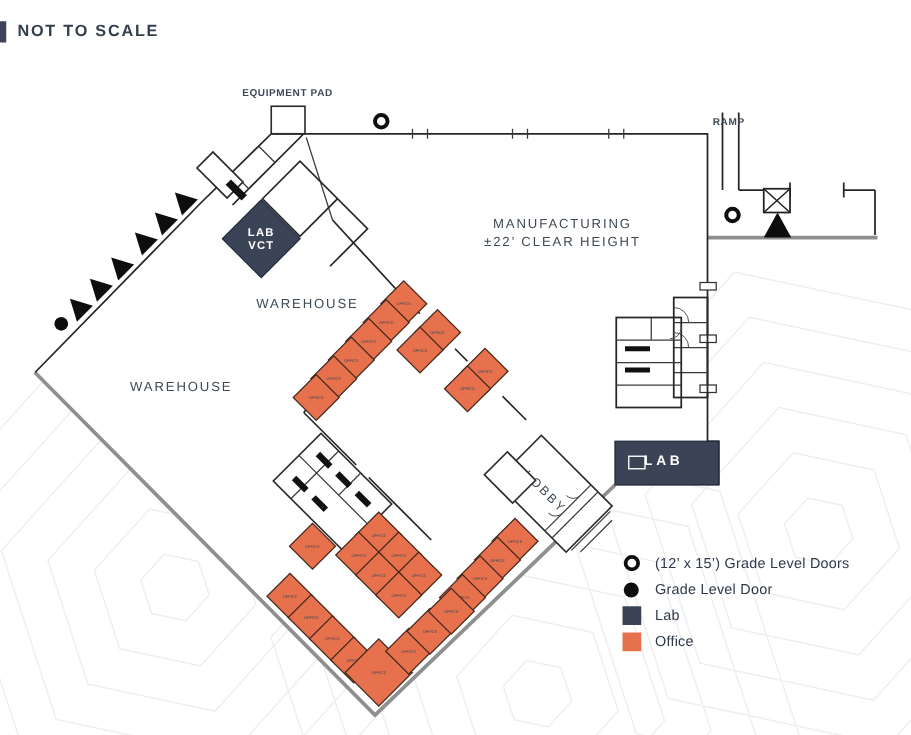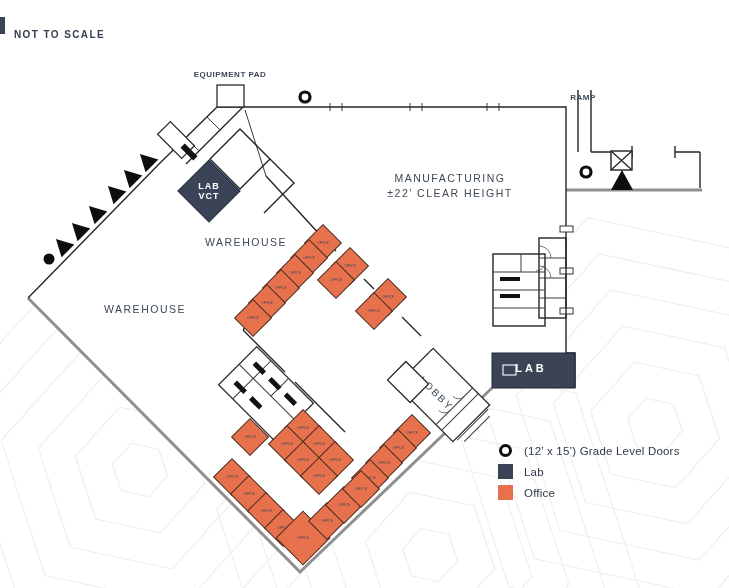--- a/index.html
+++ b/index.html
@@ -7,21 +7,21 @@
     --orange: var(--c-orange, #e8714d);
     --ink: var(--c-ink, #333f4e);
   }
   html,body{margin:0;padding:0;background:#fff;}
   .page{position:relative;width:729px;height:588px;background:#fff;overflow:hidden;
         font-family:"Liberation Sans",sans-serif;color:var(--ink);}
   .plan-svg{position:absolute;left:0;top:0;}
   .corner-tab{position:absolute;left:0;top:17px;width:5px;height:17px;background:var(--navy);}
   .header{position:absolute;left:13px;top:8px;}
   .title{margin:0;font-size:30px;font-weight:300;letter-spacing:7px;color:var(--ink);line-height:1;}
-  .subtitle{margin:21px 0 0 1px;font-size:10px;font-weight:700;letter-spacing:1.4px;color:var(--ink);}
+  .subtitle{margin:9px 0 0 1px;font-size:13px;font-weight:700;letter-spacing:1.4px;color:var(--ink);}
   .legend{position:absolute;left:498px;top:440px;}
   .legend-row{display:flex;align-items:center;height:21px;}
   .legend-sym{width:26px;display:flex;justify-content:flex-start;align-items:center;}
   .legend-label{font-size:11.5px;font-weight:500;color:#2e3a48;letter-spacing:.2px;white-space:nowrap;}
   .sym-open-circle{width:7px;height:7px;border:3.2px solid #0d0d0d;border-radius:50%;background:#fff;margin-left:1px;}
   .sym-filled-circle{width:12px;height:12px;border-radius:50%;background:#0d0d0d;margin-left:1px;}
   .sym-triangle{width:0;height:0;border-left:8px solid transparent;border-right:8px solid transparent;border-bottom:13px solid #0d0d0d;}
   .sym-lab{width:15px;height:15px;background:var(--navy);}
   .sym-office{width:15px;height:15px;background:var(--orange);}
   svg text{font-family:"Liberation Sans",sans-serif;fill:#3e4956;}
@@ -303,20 +303,26 @@
 
   <div class="legend">
     <div class="legend-row">
       <span class="legend-sym">
           <span class="sym-open-circle"></span>
         </span>
       <span class="legend-label">(12’ x 15’) Grade Level Doors</span>
     </div>
     <div class="legend-row">
       <span class="legend-sym">
+          <span class="sym-filled-circle"></span>
+        </span>
+      <span class="legend-label">Grade Level Door</span>
+    </div>
+    <div class="legend-row">
+      <span class="legend-sym">
           <span class="sym-lab"></span>
         </span>
       <span class="legend-label">Lab</span>
     </div>
     <div class="legend-row">
       <span class="legend-sym">
           <span class="sym-office"></span>
         </span>
       <span class="legend-label">Office</span>
     </div>

